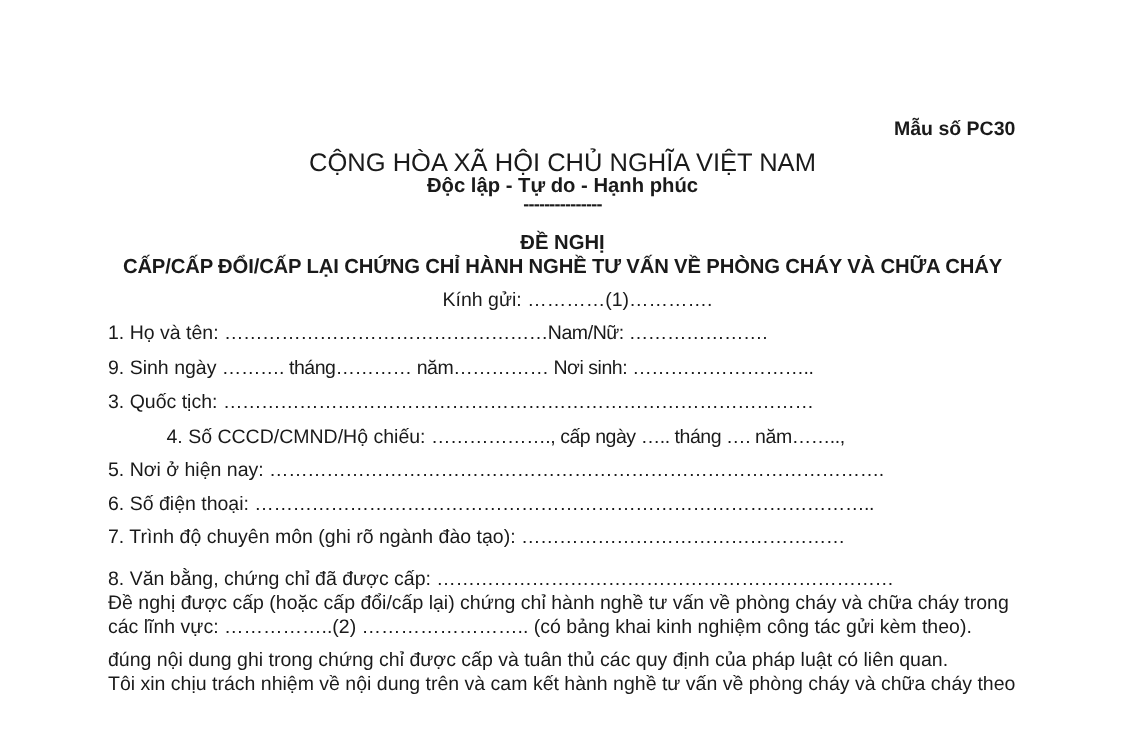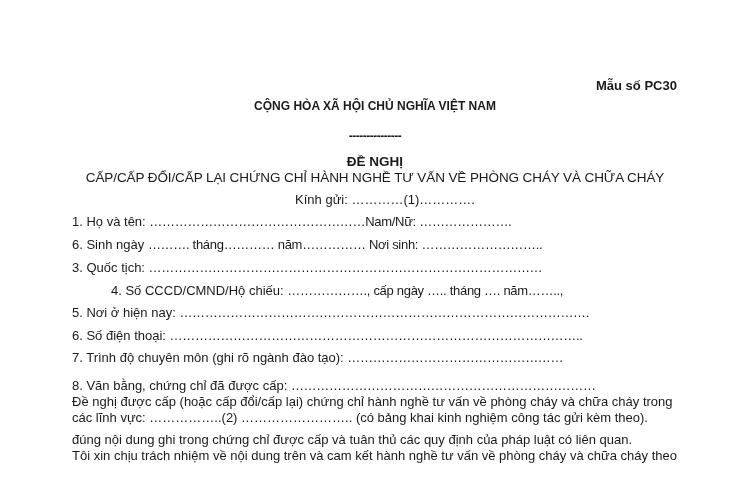--- a/index.html
+++ b/index.html
@@ -31,22 +31,22 @@
   }
   .center-line {
     position: absolute;
     left: 0;
     width: 750px;
     text-align: center;
     white-space: nowrap;
   }
   .nation {
     top: 99px;
-    font-size: 12px;
-    font-weight: bold;
+    font-size: 17px;
+    font-weight: normal;
     text-align: center;
   }
   .motto {
     top: 116px;
     font-size: 13.5px;
     font-weight: bold;
   }
   .separator {
     top: 129px;
     font-size: 12px;
@@ -54,21 +54,21 @@
     letter-spacing: -0.5px;
   }
   .doc-title {
     top: 154px;
     font-size: 13.5px;
     font-weight: bold;
   }
   .doc-subtitle {
     top: 170px;
     font-size: 13.5px;
-    font-weight: normal;
+    font-weight: bold;
     letter-spacing: -0.1px;
   }
   .addressee {
     top: 192px;
     font-size: 13px;
     left: 10px;
   }
   .field {
     position: absolute;
     left: 72px;
@@ -91,31 +91,32 @@
   }
 </style>
 </head>
 <body>
 
 <div class="page">
 
   <div class="form-code">Mẫu số PC30</div>
 
   <div class="center-line nation">CỘNG HÒA XÃ HỘI CHỦ NGHĨA VIỆT NAM</div>
+  <div class="center-line motto">Độc lập - Tự do - Hạnh phúc</div>
   <div class="center-line separator">---------------</div>
 
   <div class="center-line doc-title">ĐỀ NGHỊ</div>
   <div class="center-line doc-subtitle">CẤP/CẤP ĐỔI/CẤP LẠI CHỨNG CHỈ HÀNH NGHỀ TƯ VẤN VỀ PHÒNG CHÁY VÀ CHỮA CHÁY</div>
   <div class="center-line addressee">Kính gửi: …………(1)………….</div>
 
   <div class="field" style="top:214px;text-align:right;">
     <span>1. Họ và tên: </span><span class="dots">……………………………………………Nam/Nữ: ………………….</span>
   </div>
   <div class="field" style="top:237px;">
-    <span>6. Sinh ngày </span><span class="dots">………. tháng………… năm…………… Nơi sinh: ………………………..</span>
+    <span>9. Sinh ngày </span><span class="dots">………. tháng………… năm…………… Nơi sinh: ………………………..</span>
   </div>
   <div class="field" style="top:260px;">
     <span>3. Quốc tịch: </span><span class="dots">…………………………………………………………………………………</span>
   </div>
   <div class="field" style="top:283px;margin-left:39px;">
     <span>4. Số CCCD/CMND/Hộ chiếu: </span><span class="dots">………………., cấp ngày ….. tháng …. năm……..,</span>
   </div>
   <div class="field" style="top:305px;">
     <span>5. Nơi ở hiện nay: </span><span class="dots">…………………………………………………………………………………….</span>
   </div>

